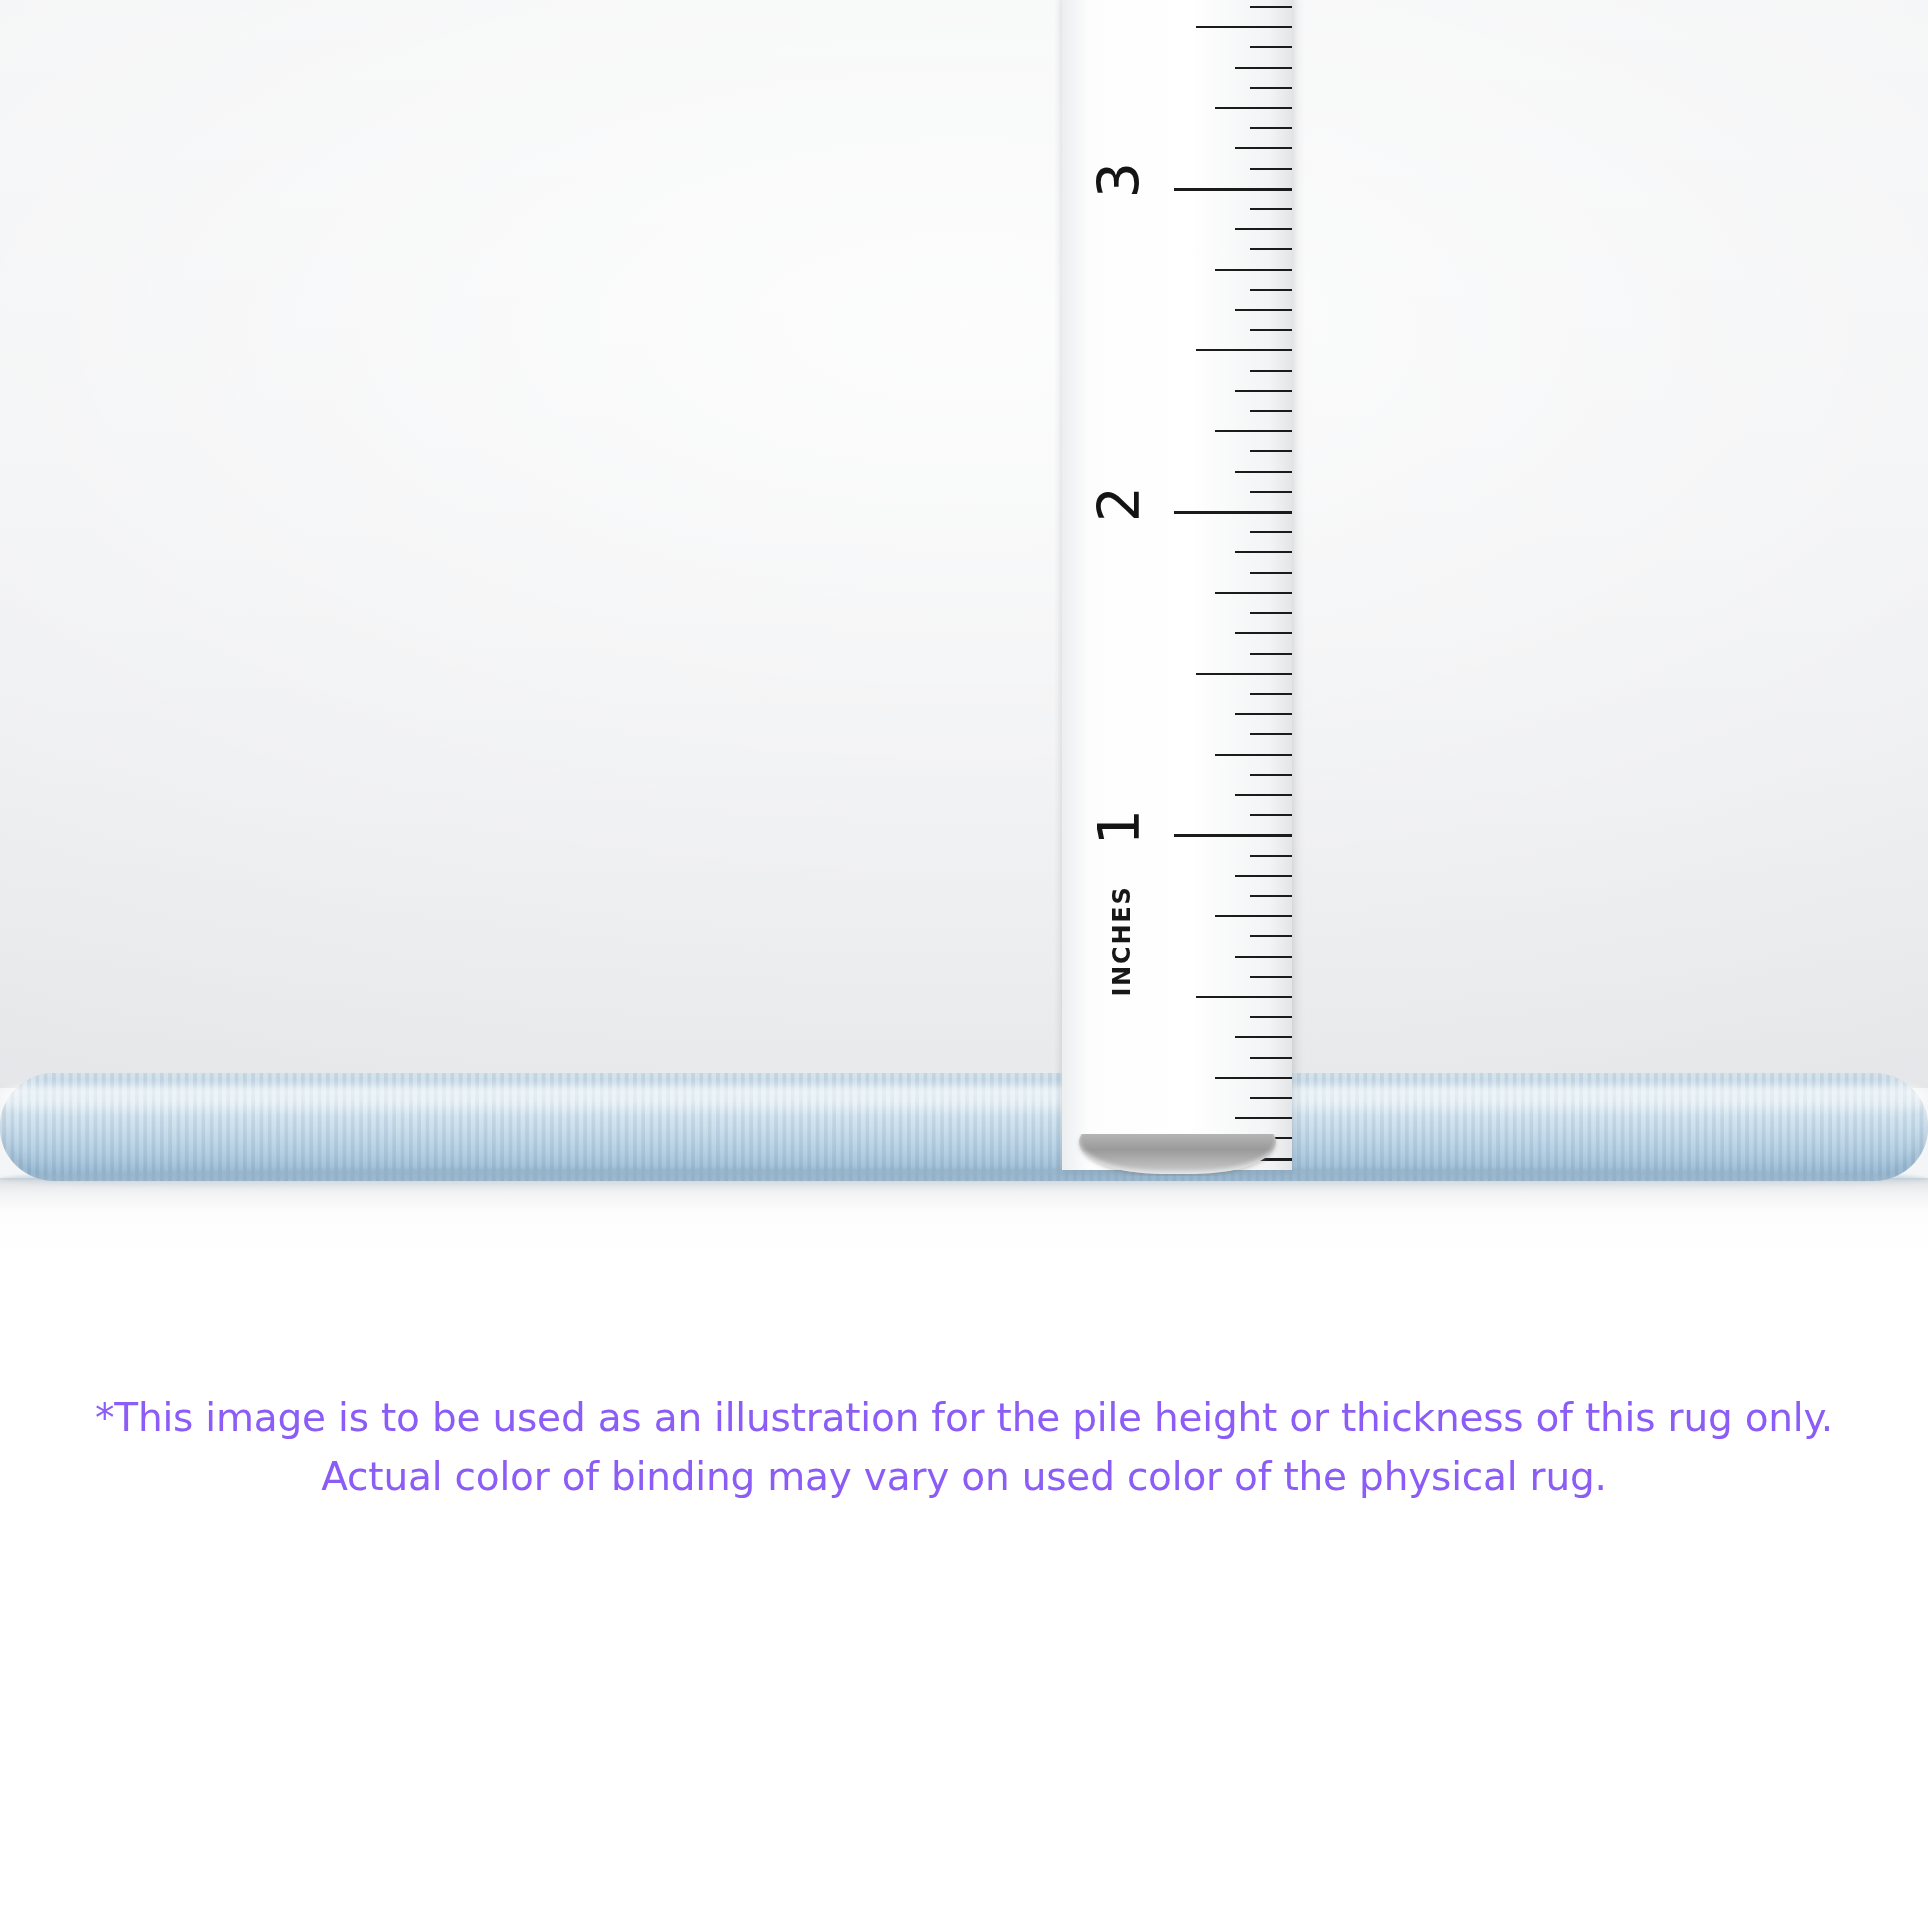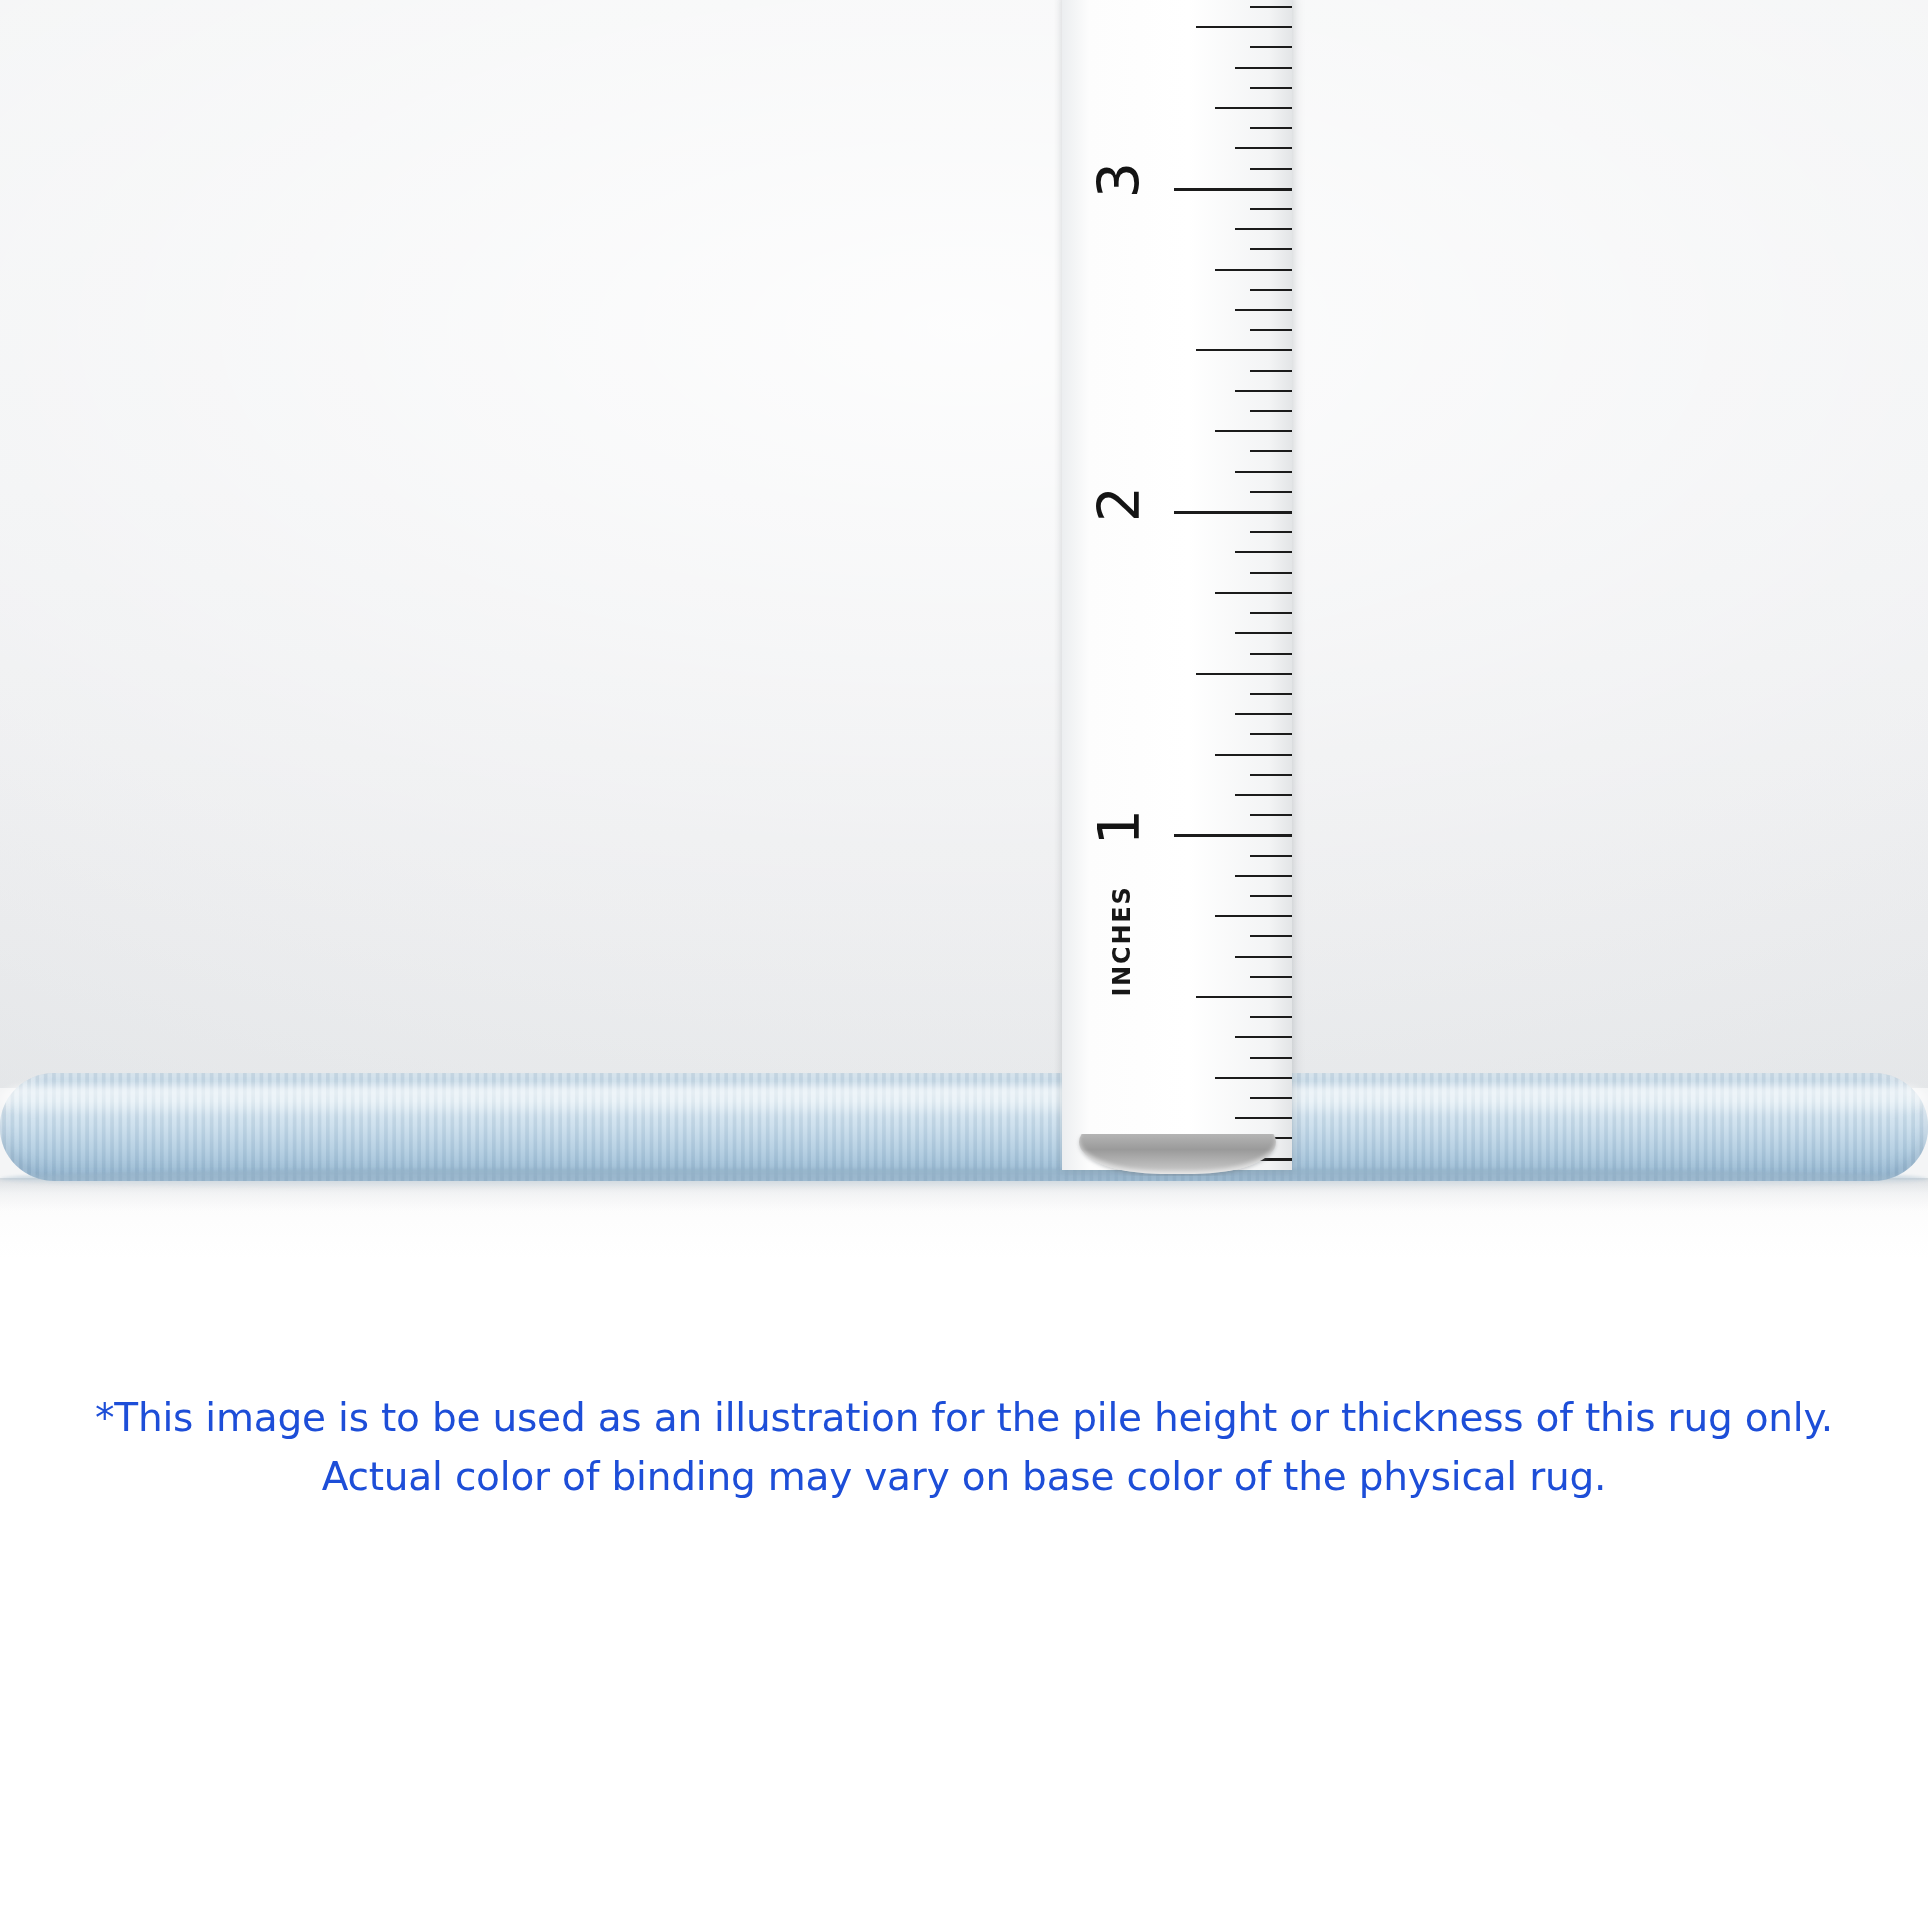--- a/index.html
+++ b/index.html
@@ -200,21 +200,21 @@
     white-space: nowrap;
   }
 
   
   .caption {
     position: absolute;
     left: 0;
     top: 1388px;
     width: 1928px;
     text-align: center;
-    color: #1d4ed8;
+    color: #8b5cf6;
     font-family: "DejaVu Sans", sans-serif;
     font-size: 39px;
     line-height: 59px;
     letter-spacing: -0.2px;
   }
   .caption .line { display: block; }
 </style>
 </head>
 <body>
 
@@ -302,17 +302,17 @@
         </div>
     </div>
     <div class="tape-clip">
       <div class="metal"></div>
     </div>
 
   </div>
 
   <div class="caption">
     <span class="line">*This image is to be used as an illustration for the pile height or thickness of this rug only.</span>
-    <span class="line">Actual color of binding may vary on base color of the physical rug.</span>
+    <span class="line">Actual color of binding may vary on used color of the physical rug.</span>
   </div>
 
 </div>
 
 
 </body></html>

